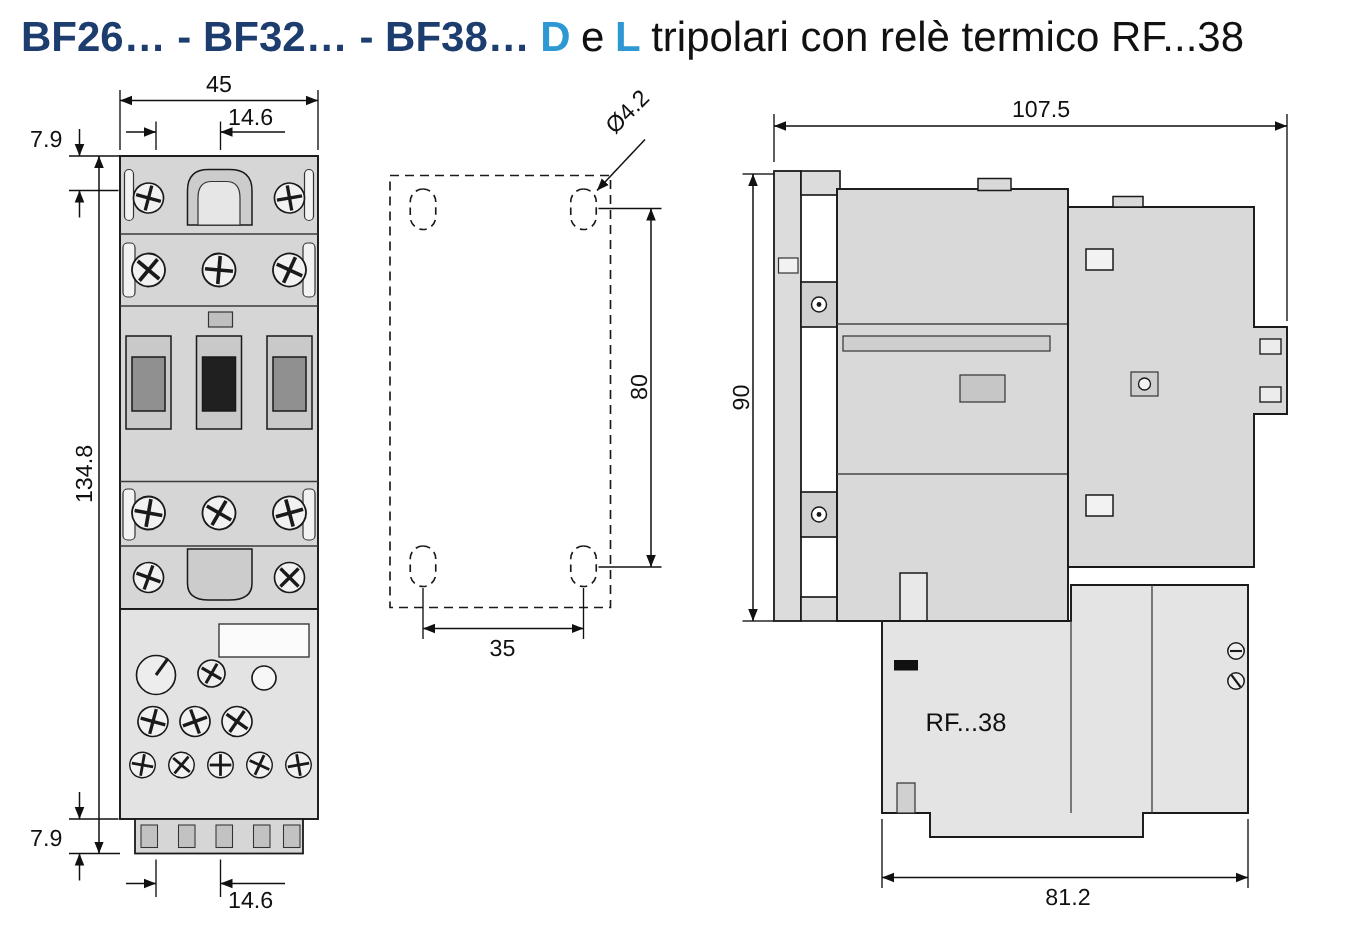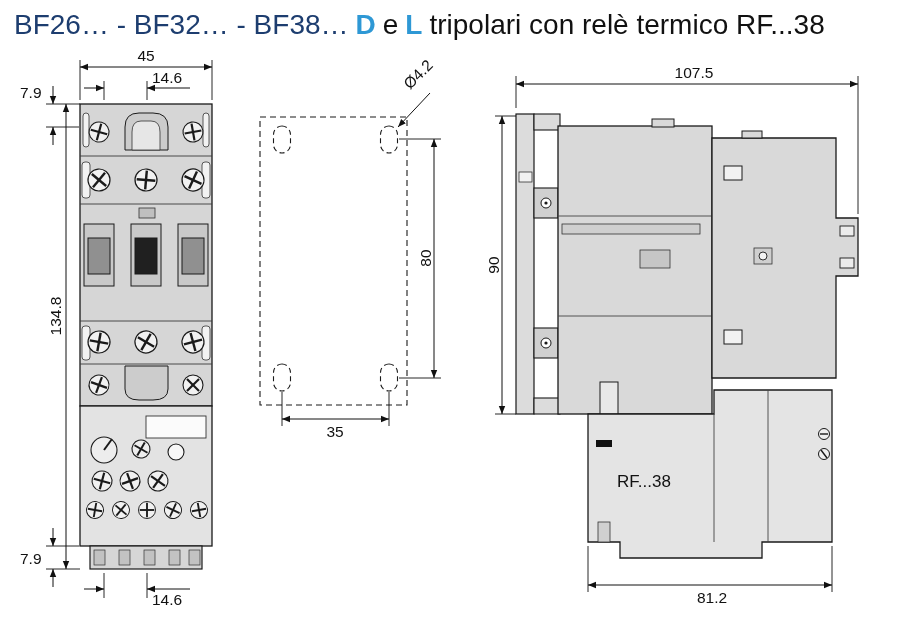--- a/index.html
+++ b/index.html
@@ -1,19 +1,19 @@
 <!DOCTYPE html>
 <html><head>
 <meta charset="utf-8">
 <style>
   html,body{margin:0;padding:0;background:#ffffff;}
   body{width:910px;height:626px;overflow:hidden;font-family:"Liberation Sans",sans-serif;}
   .title{padding:8px 0 0 14px;font-size:28px;line-height:1.2;white-space:nowrap;}
   .title span{margin-right:7px;}
-  .t-navy{color:#1d3d6f;font-weight:normal;}
+  .t-navy{color:#1d3d6f;font-weight:bold;}
   .t-blue{color:#2e98d5;font-weight:bold;}
   .t-black{color:#111111;font-weight:normal;}
   svg{display:block;}
   .dim{stroke:#111111;stroke-width:1;fill:none;}
   .ext{stroke:#111111;stroke-width:0.9;fill:none;}
   .thin{stroke:#3a3a3a;stroke-width:0.9;}
   .dimtext{font:15.5px "Liberation Sans",sans-serif;fill:#111111;}
   .relaytext{font:17px "Liberation Sans",sans-serif;fill:#111111;}
 </style>
 </head>

